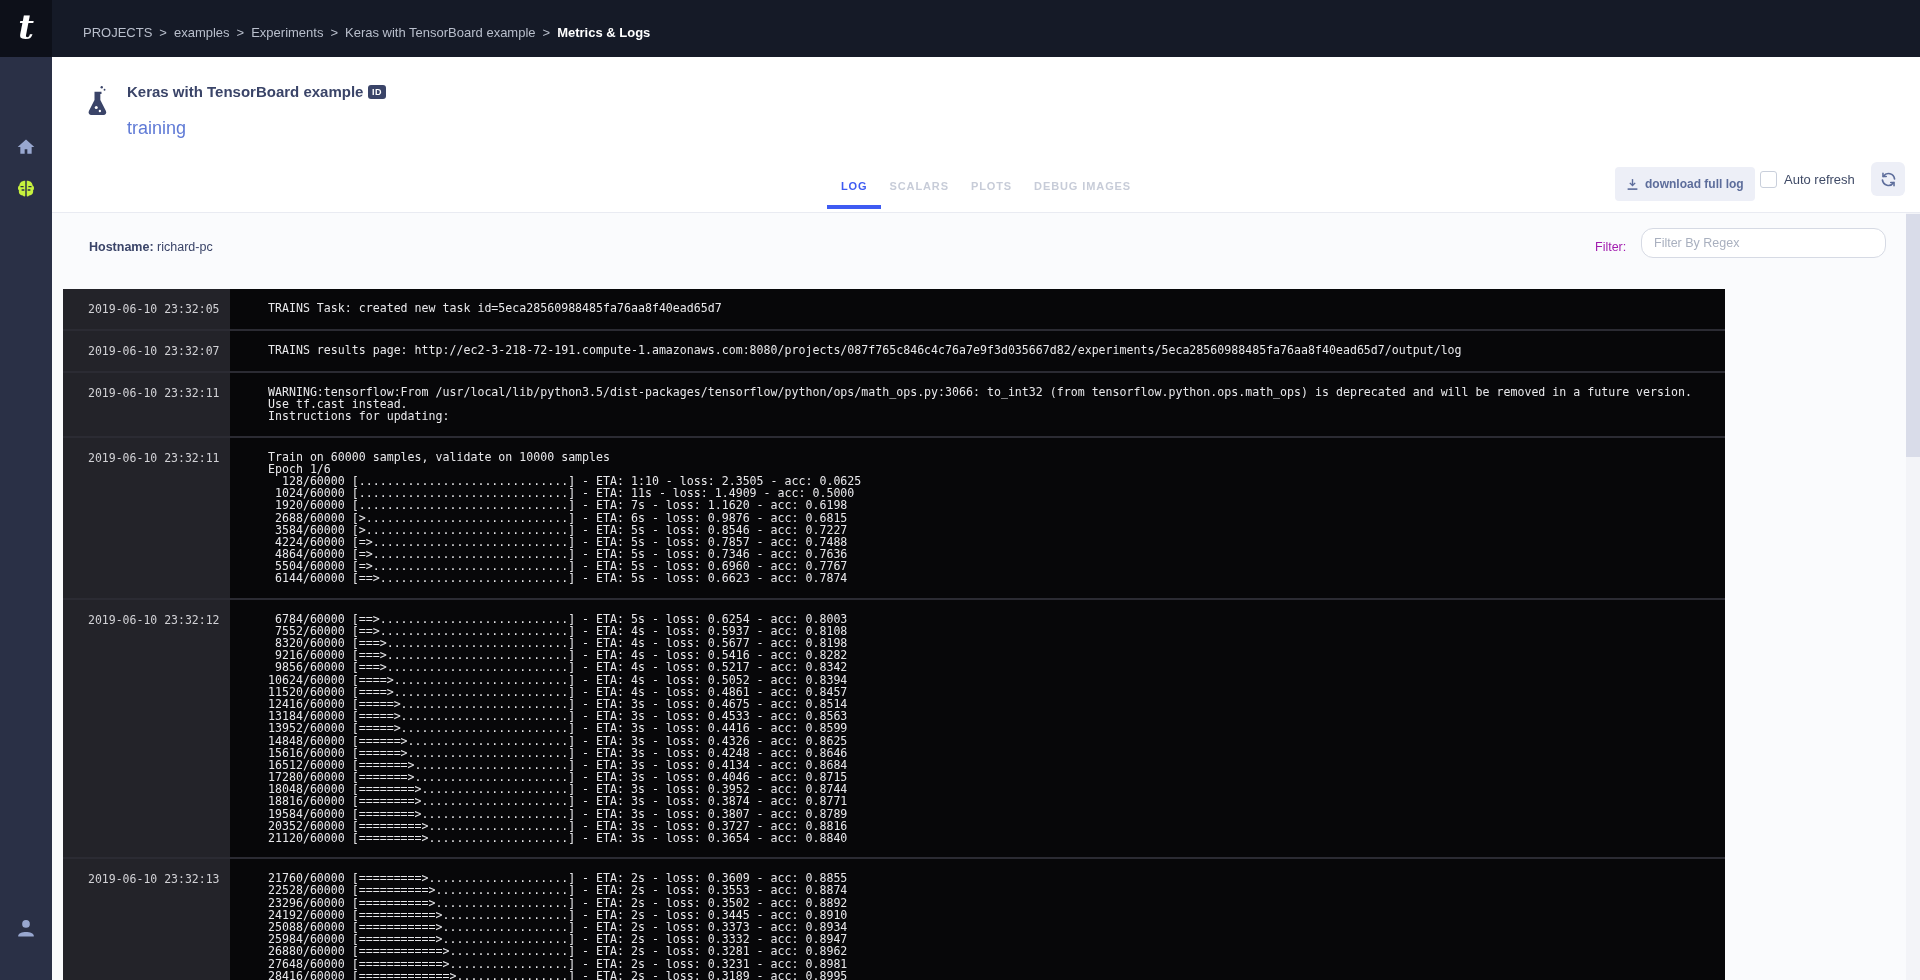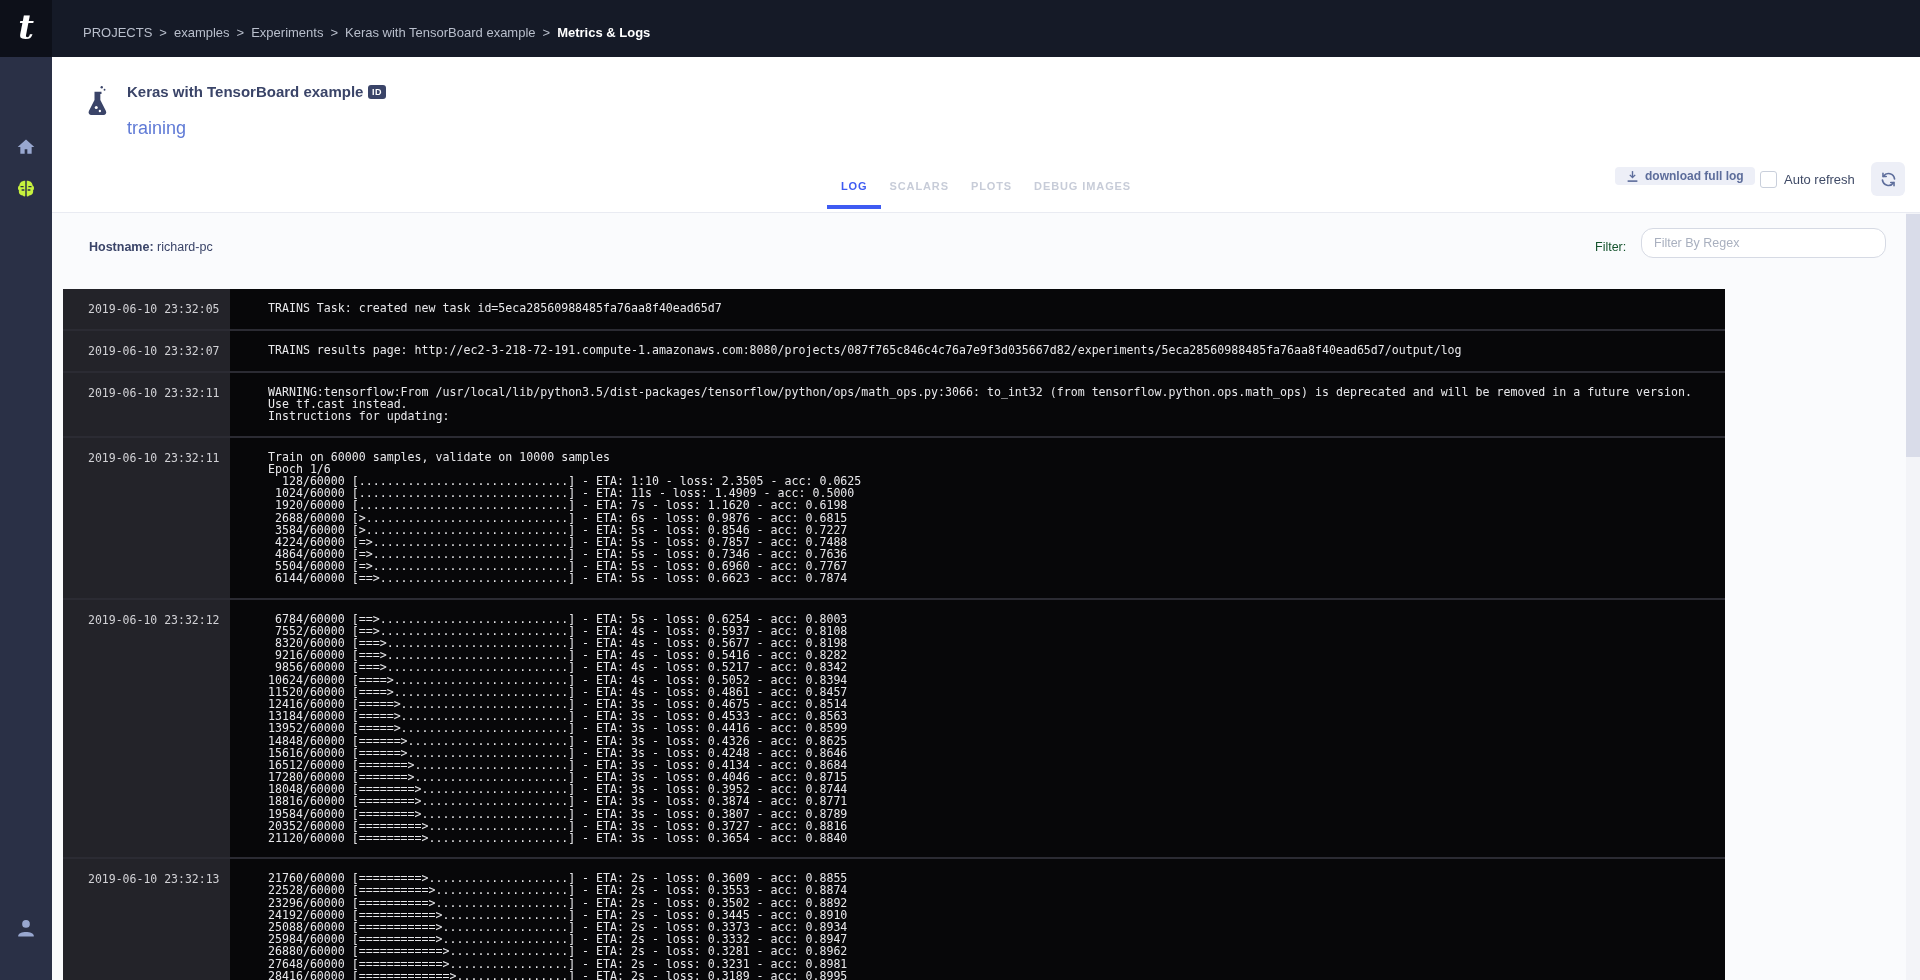--- a/index.html
+++ b/index.html
@@ -36,35 +36,35 @@
   
   .tabs { position:absolute; left:52px; top:160px; width:1868px; height:53px; display:flex;
           justify-content:center; gap:22px; }
   .tab { position:relative; padding-top:20px; font-size:11px; font-weight:bold; letter-spacing:.9px;
          color:#c7ccd8; cursor:pointer; }
   .tab.active { color:#3e5bf2; }
   .tab.active::after { content:''; position:absolute; left:-14px; right:-14px; bottom:4px; height:4px;
                        background:#3e5bf2; }
 
   
-  .dl-btn { position:absolute; left:1615px; top:167px; height:18px; padding:0 11px; background:#edeff7;
+  .dl-btn { position:absolute; left:1615px; top:167px; height:34px; padding:0 11px; background:#edeff7;
             border:none; border-radius:4px; color:#5d6d9b; font-size:12px; font-weight:bold;
             font-family:"Liberation Sans", sans-serif; display:flex; align-items:center; gap:6px; cursor:pointer; }
   .chkbox { position:absolute; left:1760px; top:171px; width:17px; height:17px; background:#fff;
             border:1px solid #c9cfdb; border-radius:3px; cursor:pointer; }
   .chklabel { position:absolute; left:1784px; top:172px; font-size:13px; color:#3f4a66; }
   .refresh-btn { position:absolute; left:1871px; top:162px; width:34px; height:34px; background:#edeff7;
                  border:none; border-radius:6px; color:#5d6d9b; display:flex; align-items:center;
                  justify-content:center; cursor:pointer; }
 
   
   .panel { position:absolute; left:52px; top:213px; width:1868px; height:767px; background:#fafbfd; }
   .hostline { position:absolute; left:89px; top:240px; font-size:12.5px; color:#3a4468; }
   .hostline b { font-weight:bold; }
-  .filter-label { position:absolute; left:1595px; top:240px; font-size:12.5px; color:#14532d; }
+  .filter-label { position:absolute; left:1595px; top:240px; font-size:12.5px; color:#a21caf; }
   .filter-input { position:absolute; left:1641px; top:228px; width:245px; height:30px;
                   border:1px solid #d6dae4; border-radius:12px; background:#fff; padding:0 12px;
                   font-size:12.5px; font-family:"Liberation Sans", sans-serif; color:#3a4468; }
   .filter-input::placeholder { color:#a9b0bf; }
 
   
   .terminal { position:absolute; left:63px; top:289px; width:1662px; height:691px; background:#070709;
               overflow:hidden; font-family:"DejaVu Sans Mono", monospace; }
   .t-row { display:flex; align-items:stretch; }
   .t-row + .t-row { border-top:2px solid #2b2b33; }

